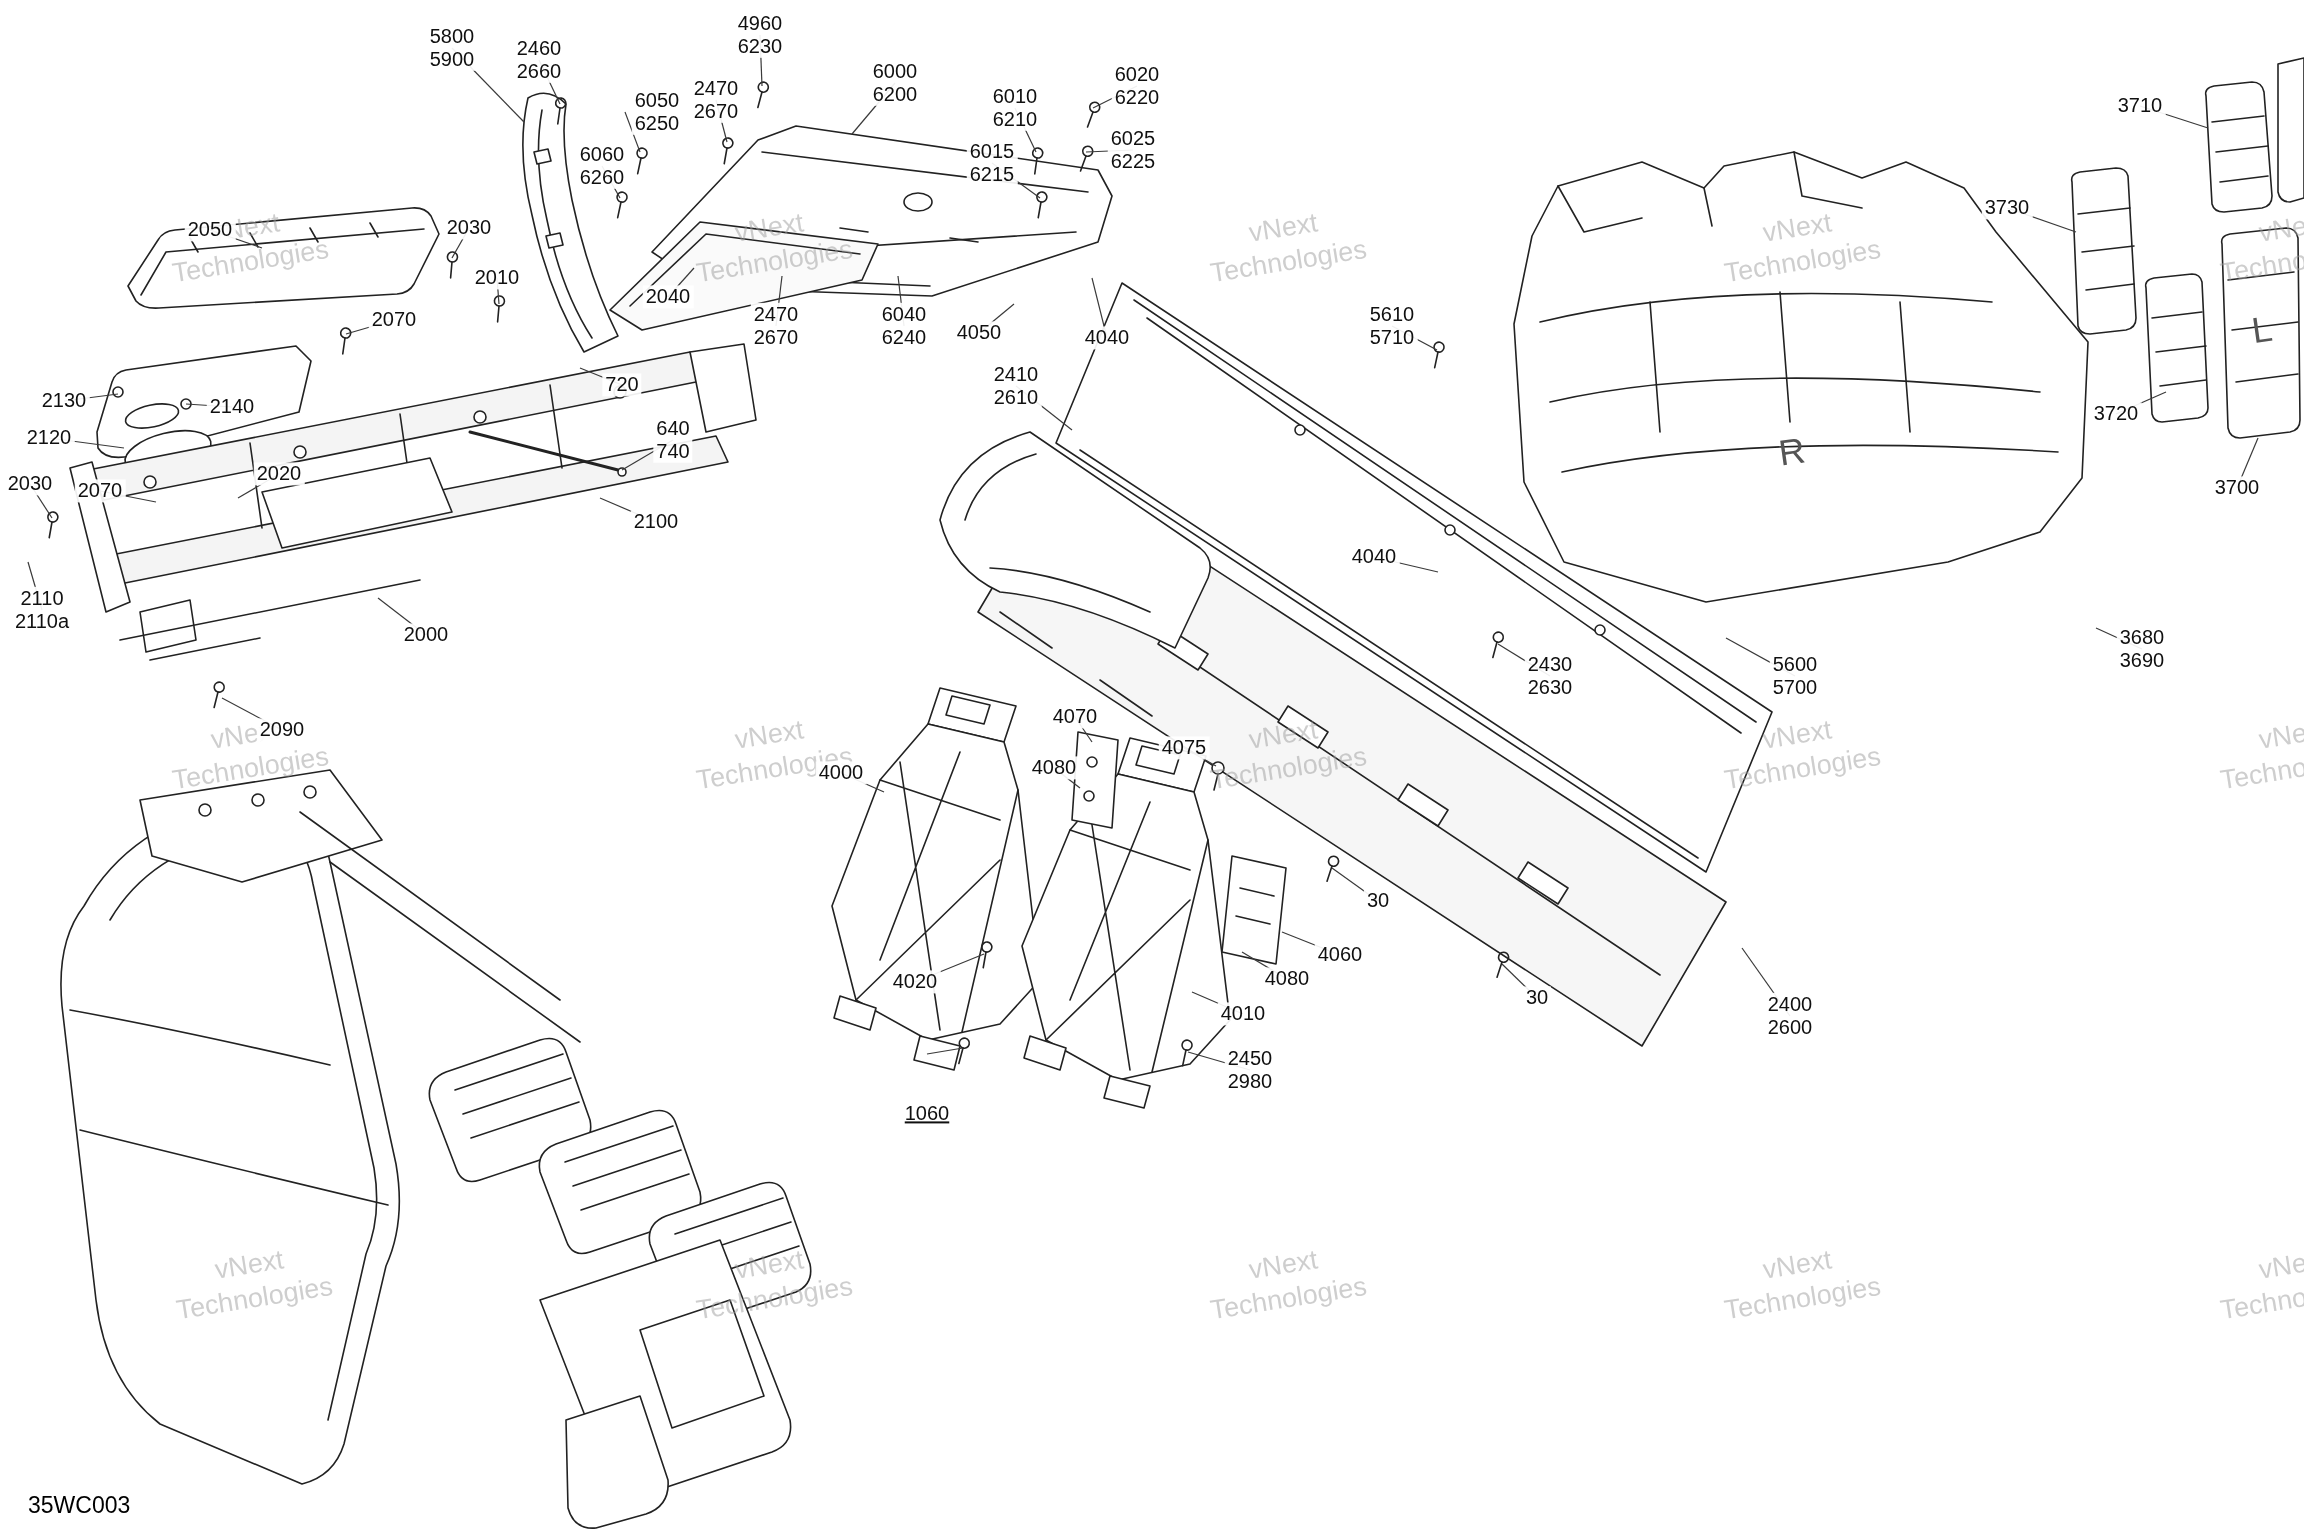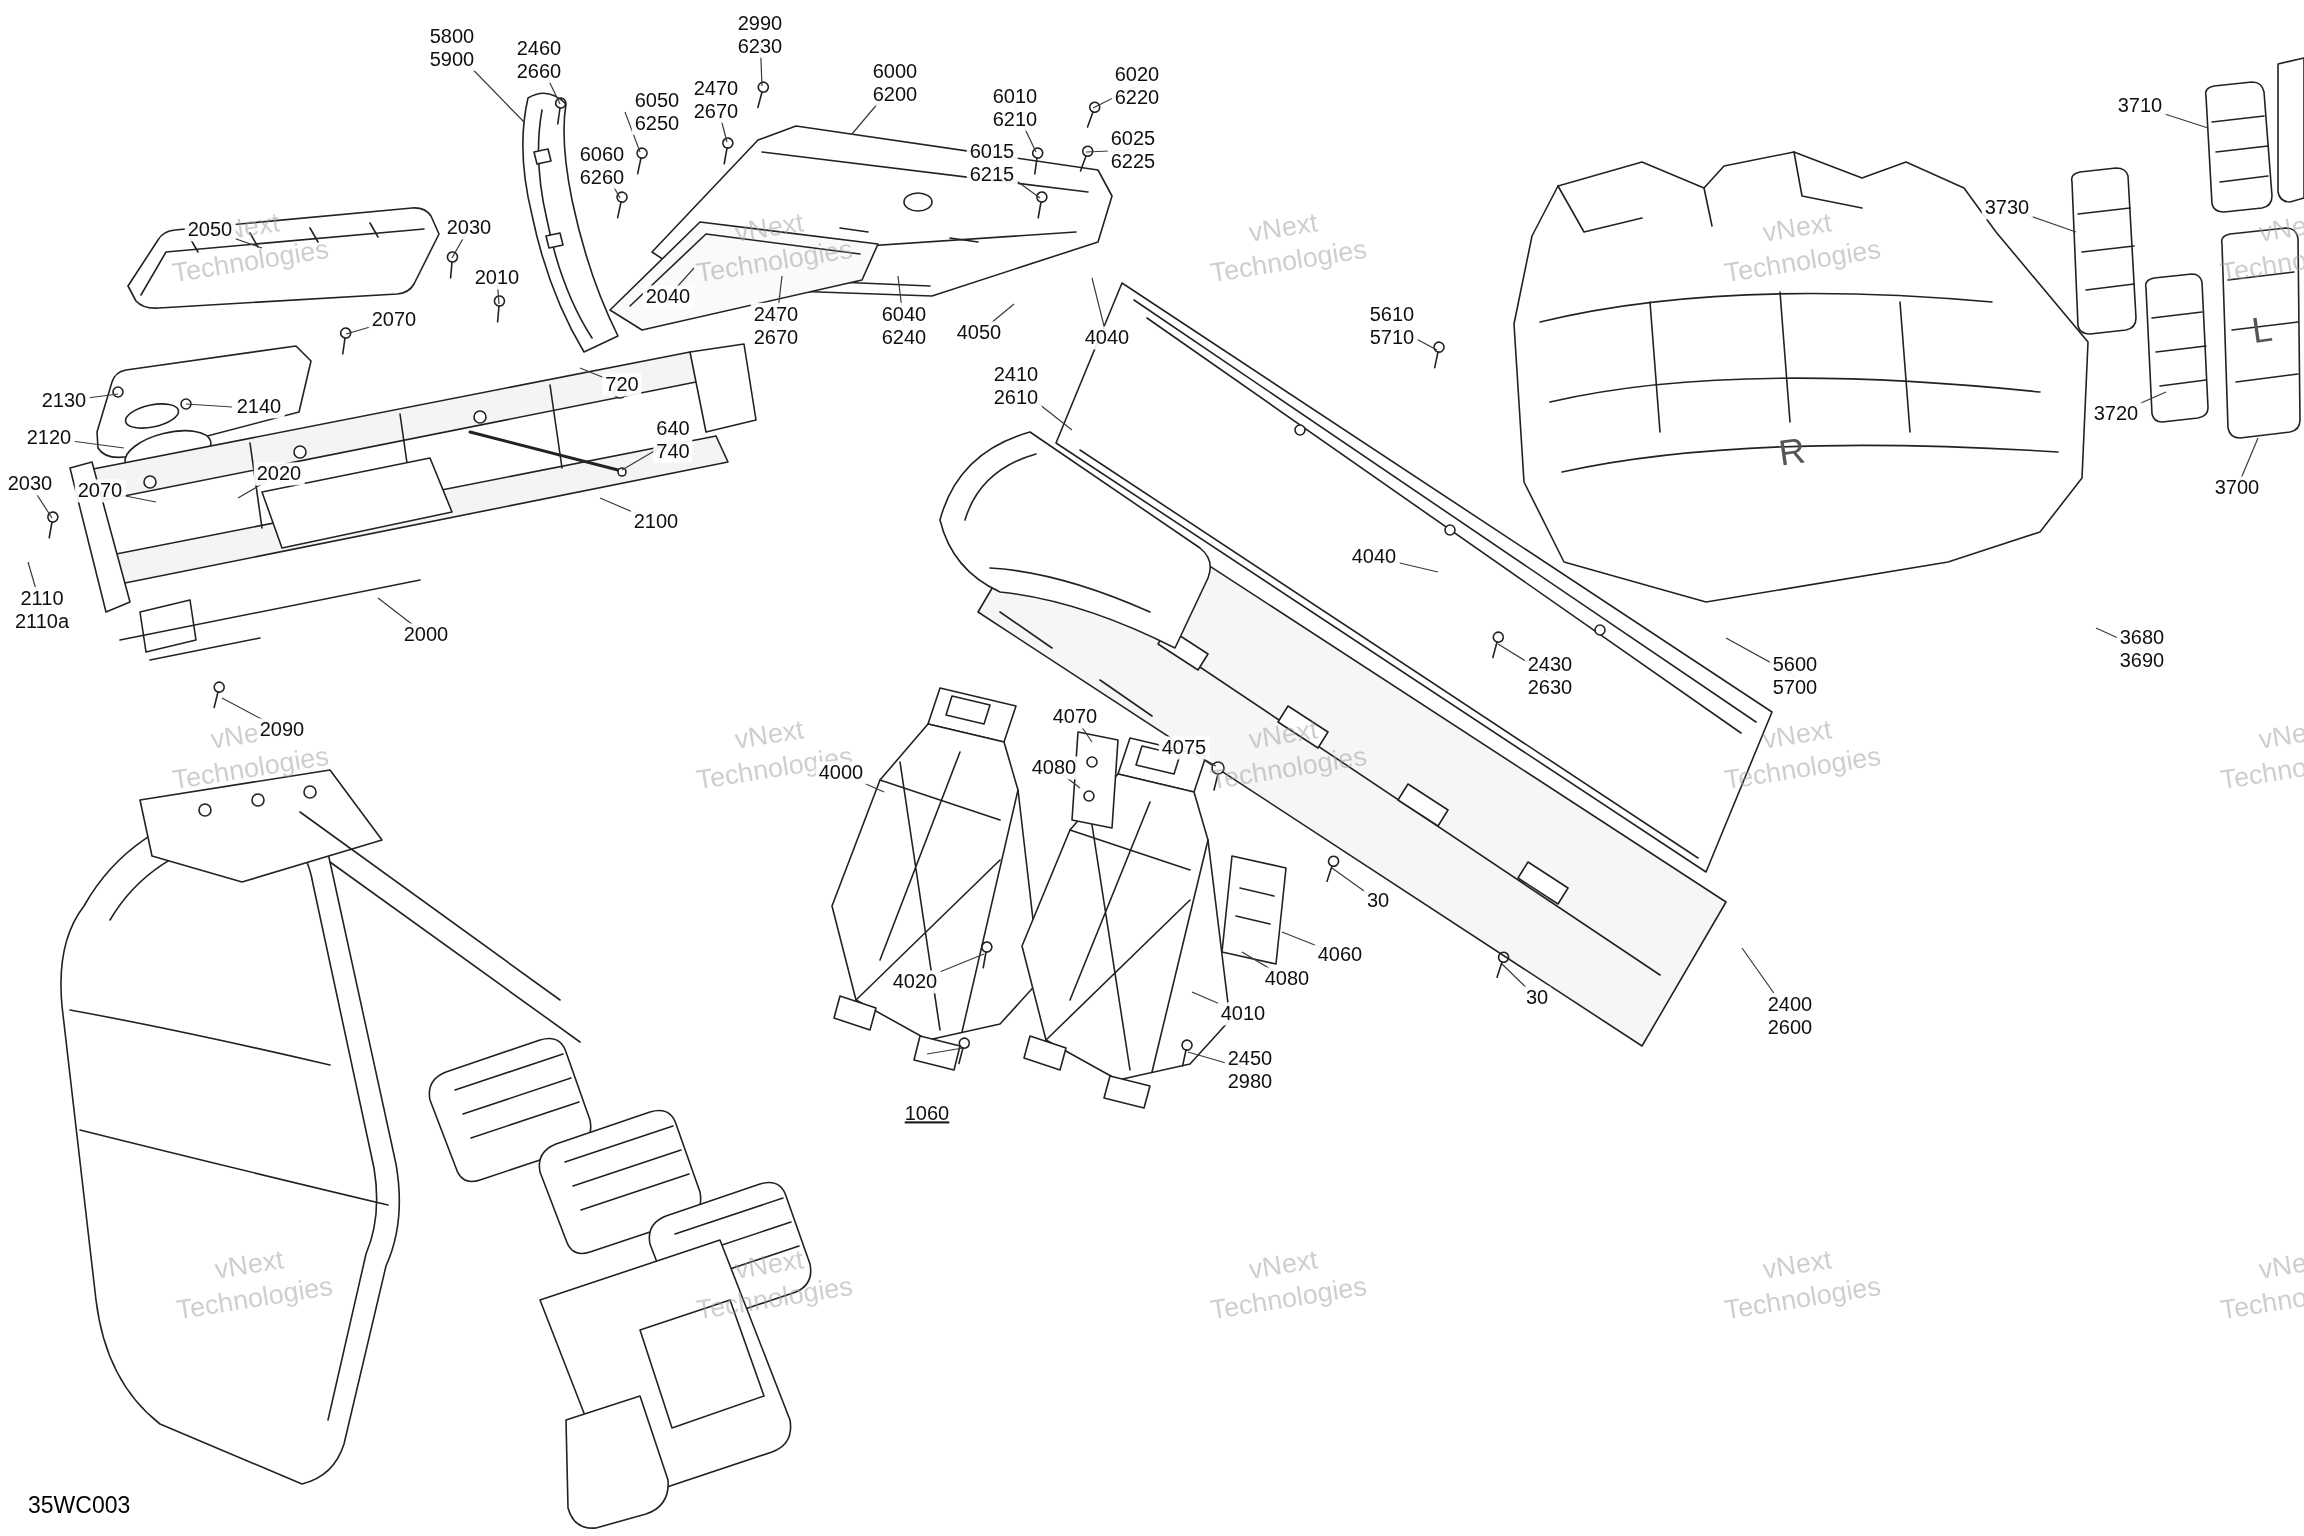--- a/index.html
+++ b/index.html
@@ -315,21 +315,21 @@
         <line x1="927" y1="1054" x2="963" y2="1048"></line>
         <line x1="1250" y1="1070" x2="1188" y2="1052"></line>
       </g>
   </svg>
 
   <div id="diagram-code">35WC003</div>
 <div class="part-label" style="left: 452px; top: 48px;">5800
 5900</div>
     <div class="part-label" style="left: 539px; top: 60px;">2460
 2660</div>
-    <div class="part-label" style="left: 760px; top: 35px;">2990
+    <div class="part-label" style="left: 760px; top: 35px;">4960
 6230</div>
     <div class="part-label" style="left: 716px; top: 100px;">2470
 2670</div>
     <div class="part-label" style="left: 625px; top: 112px; margin-left: 32px;">6050
 6250</div>
     <div class="part-label" style="left: 895px; top: 83px;">6000
 6200</div>
     <div class="part-label" style="left: 1015px; top: 108px;">6010
 6210</div>
     <div class="part-label" style="left: 1137px; top: 86px;">6020
@@ -349,21 +349,21 @@
 2670</div>
     <div class="part-label" style="left: 904px; top: 326px;">6040
 6240</div>
     <div class="part-label" style="left: 979px; top: 333px;">4050</div>
     <div class="part-label" style="left: 1107px; top: 338px;">4040</div>
     <div class="part-label" style="left: 1392px; top: 326px;">5610
 5710</div>
     <div class="part-label" style="left: 2140px; top: 106px;">3710</div>
     <div class="part-label" style="left: 2007px; top: 208px;">3730</div>
     <div class="part-label" style="left: 64px; top: 401px;">2130</div>
-    <div class="part-label" style="left: 232px; top: 407px; margin-left: 27px;">2140</div>
+    <div class="part-label" style="left: 232px; top: 407px;">2140</div>
     <div class="part-label" style="left: 49px; top: 438px;">2120</div>
     <div class="part-label" style="left: 622px; top: 385px;">720</div>
     <div class="part-label" style="left: 1016px; top: 386px;">2410
 2610</div>
     <div class="part-label" style="left: 673px; top: 440px;">640
 740</div>
     <div class="part-label" style="left: 30px; top: 484px;">2030</div>
     <div class="part-label" style="left: 100px; top: 491px;">2070</div>
     <div class="part-label" style="left: 279px; top: 474px; text-align: right;">2020</div>
     <div class="part-label" style="left: 656px; top: 522px;">2100</div>

